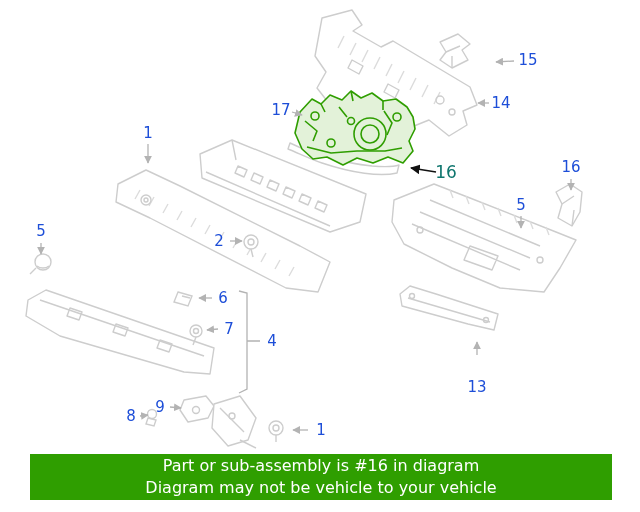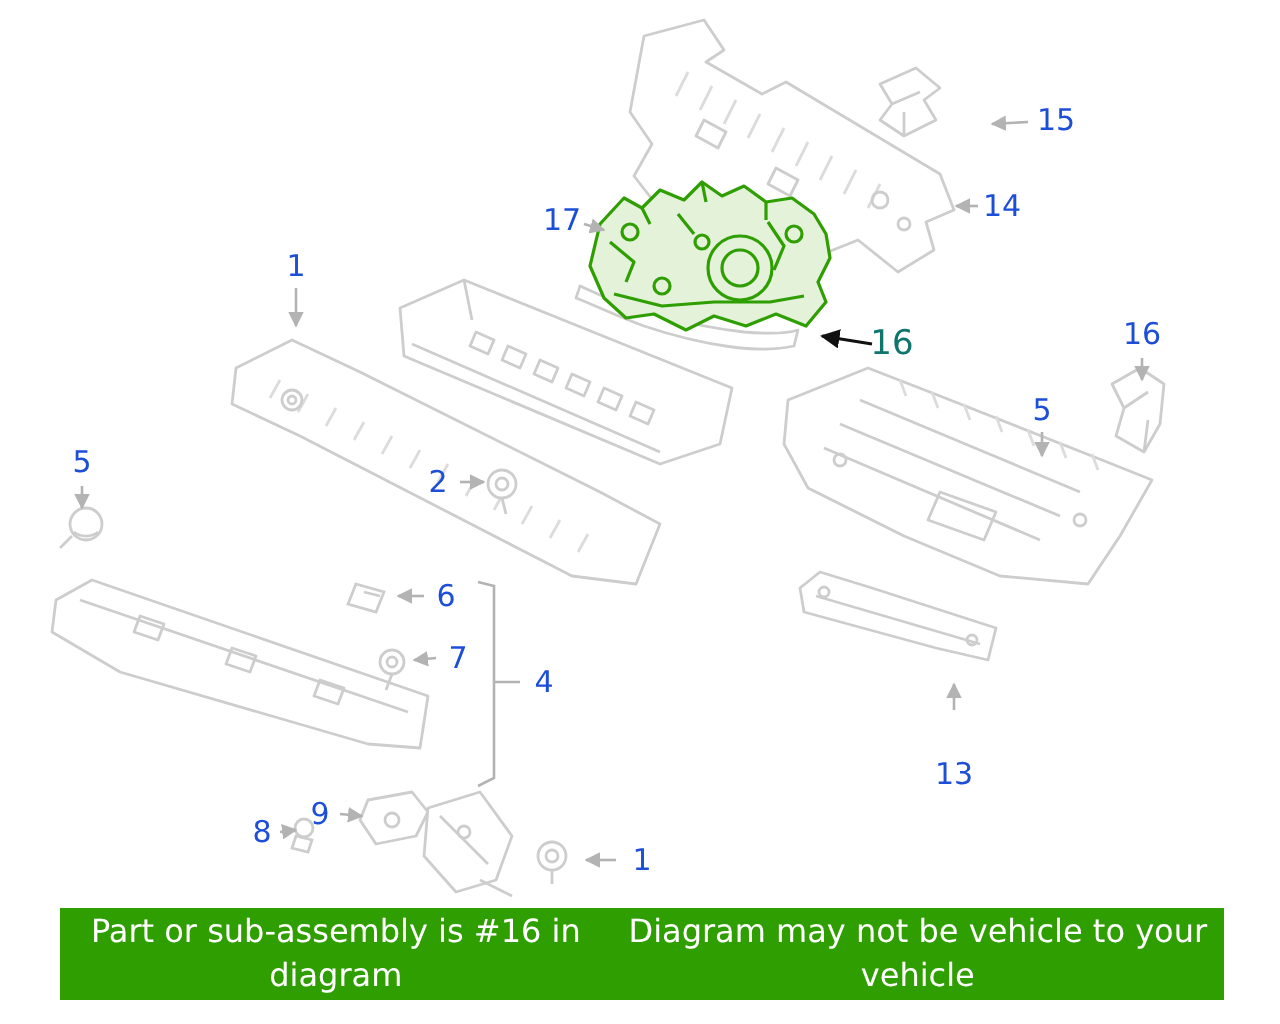--- a/index.html
+++ b/index.html
@@ -3,21 +3,21 @@
 <meta charset="utf-8">
 <style>
   html,body{margin:0;padding:0;background:#fff;}
   .stage{position:relative;width:640px;height:512px;background:#ffffff;overflow:hidden;
          font-family:"DejaVu Sans", sans-serif;}
   svg{position:absolute;left:0;top:0;}
   .callout{position:absolute;transform:translate(-50%,-50%);
            font-size:15px;color:#1d4ed8;user-select:none;white-space:nowrap;}
   .callout.hl{color:#0f766e;font-size:17px;}
   .banner{position:absolute;left:30px;top:454px;width:582px;height:46px;background:#2f9e00;
-          color:#ffffff;display:flex;flex-direction:row;align-items:center;justify-content:center;
+          color:#ffffff;display:flex;flex-direction:column;align-items:center;justify-content:center;
           font-size:16px;line-height:1.35;text-align:center;}
 </style>
 </head>
 <body>
 
 <div class="stage">
 
   <svg width="640" height="455" viewBox="0 0 640 455">
     <defs>
       <marker id="ag" viewBox="0 0 10 10" refX="9" refY="5" markerWidth="6" markerHeight="6" orient="auto">

